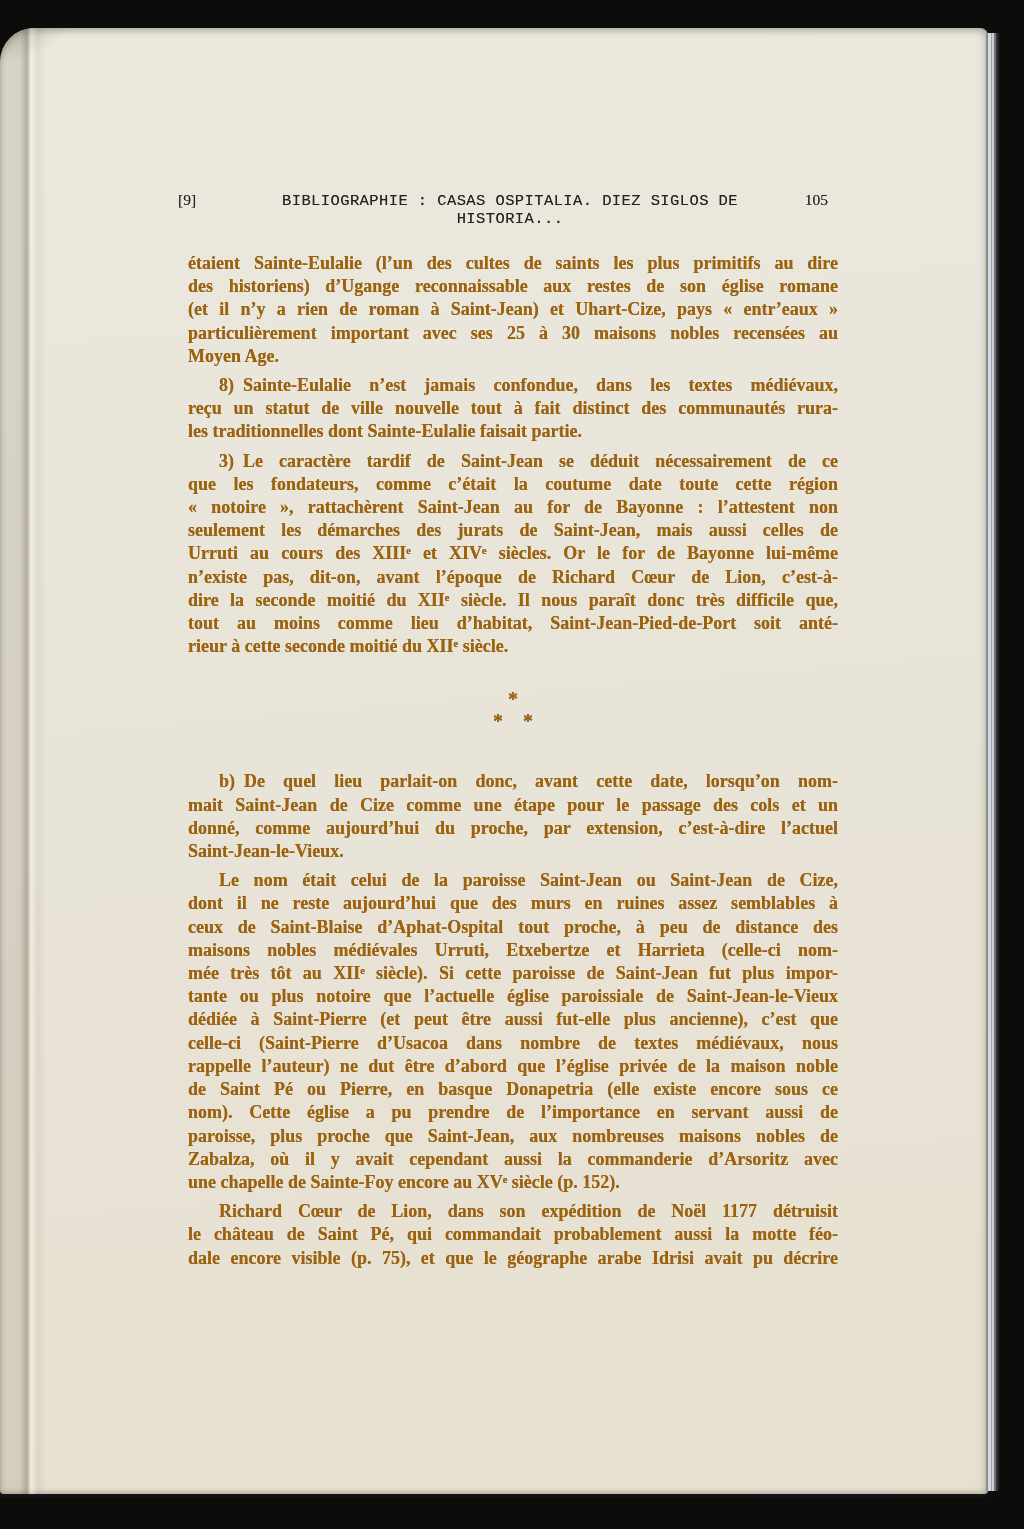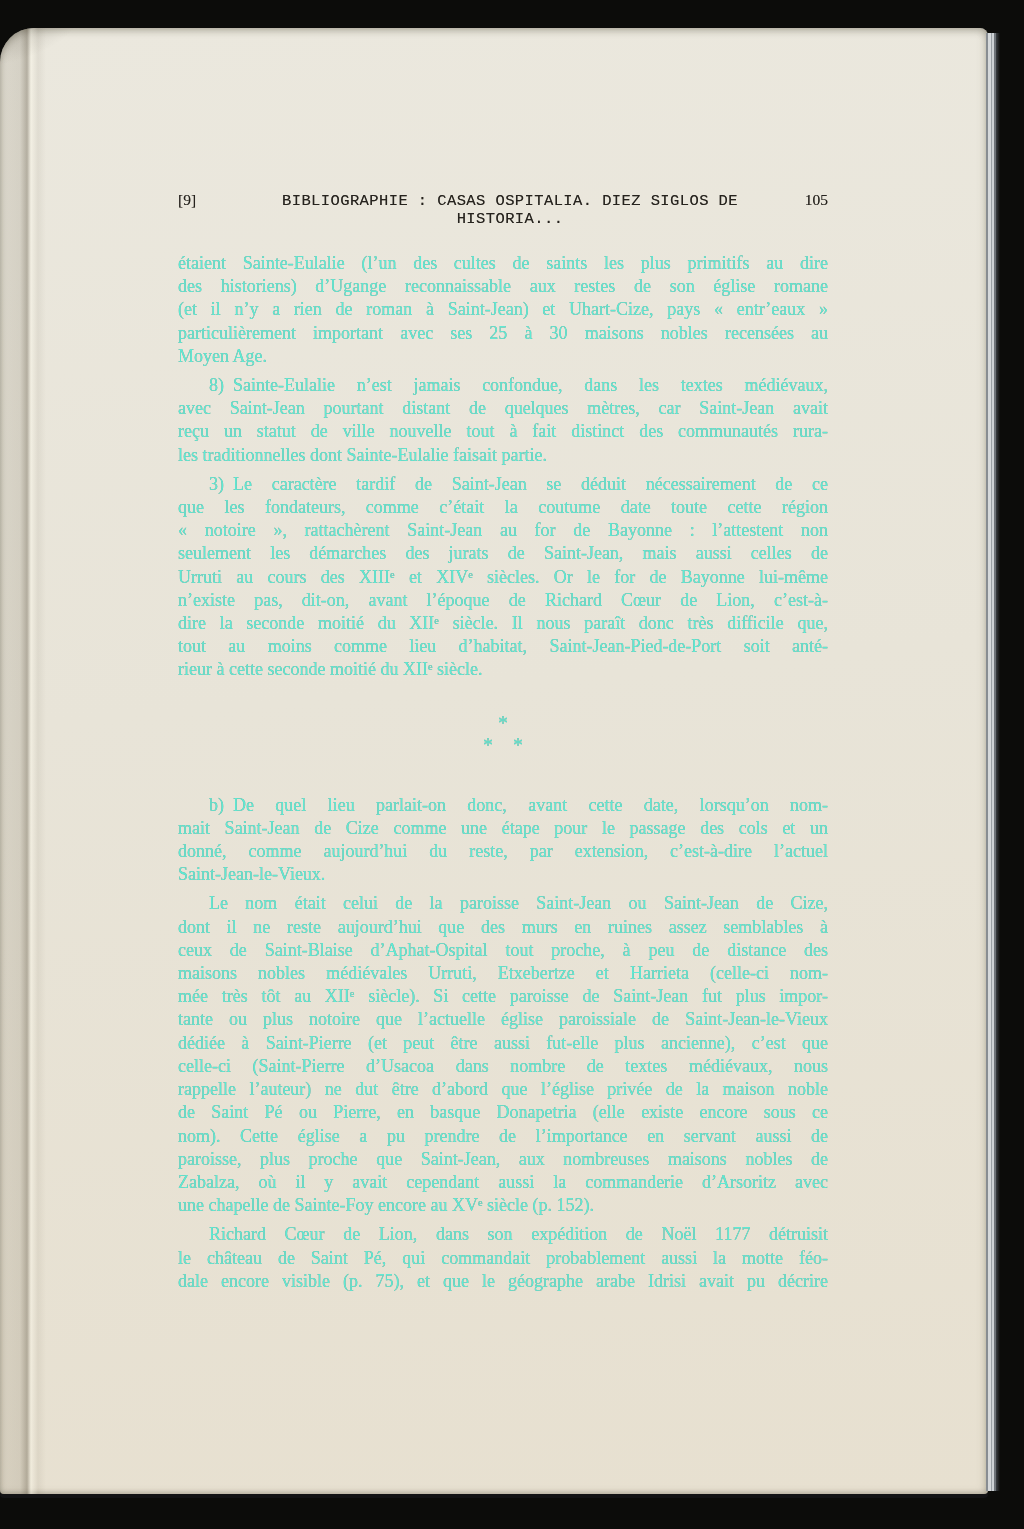--- a/index.html
+++ b/index.html
@@ -75,26 +75,27 @@
     color: #26231e;
     text-shadow: 0 0 0.6px rgba(38, 35, 30, 0.55);
   }
   .header .ref   { min-width: 58px; text-align: left; }
   .header .title { flex: 1; text-align: center; letter-spacing: 0.4px; font-family: Liberation Mono, monospace; }
   .header .folio { min-width: 44px; text-align: right; }
 
   
   .body-text {
     position: absolute;
-    left: 178px; top: 252px;
+    left: 188px; top: 252px;
     width: 650px;
     font-size: 18px;
     line-height: 23.2px;
-    color: #5eead4;
+    color: #a16207;
     text-shadow: 0 0 0.6px rgba(34, 31, 26, 0.5);
+    font-weight: bold;
   }
   .para + .para { margin-top: 6px; }
   .para .line { text-align: justify; text-align-last: justify; }
   .para .line.final { text-align-last: left; }
   .para.indent .line.first { text-indent: 31px; }
 
   
   .sep { margin: 30px 0 38px; }
   .sep .line {
     text-align: center;
@@ -123,21 +124,20 @@
 <div class="body-text">
     <div class="para">
       <div class="line first">étaient Sainte-Eulalie (l’un des cultes de saints les plus primitifs au dire</div>
       <div class="line">des historiens) d’Ugange reconnaissable aux restes de son église romane</div>
       <div class="line">(et il n’y a rien de roman à Saint-Jean) et Uhart-Cize, pays « entr’eaux »</div>
       <div class="line">particulièrement important avec ses 25 à 30 maisons nobles recensées au</div>
       <div class="line final">Moyen Age.</div>
     </div>
     <div class="para indent">
       <div class="line first">8) Sainte-Eulalie n’est jamais confondue, dans les textes médiévaux,</div>
-      <div class="line">avec Saint-Jean pourtant distant de quelques mètres, car Saint-Jean avait</div>
       <div class="line">reçu un statut de ville nouvelle tout à fait distinct des communautés rura-</div>
       <div class="line final">les traditionnelles dont Sainte-Eulalie faisait partie.</div>
     </div>
     <div class="para indent">
       <div class="line first">3) Le caractère tardif de Saint-Jean se déduit nécessairement de ce</div>
       <div class="line">que les fondateurs, comme c’était la coutume date toute cette région</div>
       <div class="line">« notoire », rattachèrent Saint-Jean au for de Bayonne : l’attestent non</div>
       <div class="line">seulement les démarches des jurats de Saint-Jean, mais aussi celles de</div>
       <div class="line">Urruti au cours des XIIIᵉ et XIVᵉ siècles. Or le for de Bayonne lui-même</div>
       <div class="line">n’existe pas, dit-on, avant l’époque de Richard Cœur de Lion, c’est-à-</div>
@@ -145,21 +145,21 @@
       <div class="line">tout au moins comme lieu d’habitat, Saint-Jean-Pied-de-Port soit anté-</div>
       <div class="line final">rieur à cette seconde moitié du XIIᵉ siècle.</div>
     </div>
     <div class="sep">
       <div class="line first">*</div>
       <div class="line">*  *</div>
     </div>
     <div class="para indent">
       <div class="line first">b) De quel lieu parlait-on donc, avant cette date, lorsqu’on nom-</div>
       <div class="line">mait Saint-Jean de Cize comme une étape pour le passage des cols et un</div>
-      <div class="line">donné, comme aujourd’hui du reste, par extension, c’est-à-dire l’actuel</div>
+      <div class="line">donné, comme aujourd’hui du proche, par extension, c’est-à-dire l’actuel</div>
       <div class="line final">Saint-Jean-le-Vieux.</div>
     </div>
     <div class="para indent">
       <div class="line first">Le nom était celui de la paroisse Saint-Jean ou Saint-Jean de Cize,</div>
       <div class="line">dont il ne reste aujourd’hui que des murs en ruines assez semblables à</div>
       <div class="line">ceux de Saint-Blaise d’Aphat-Ospital tout proche, à peu de distance des</div>
       <div class="line">maisons nobles médiévales Urruti, Etxebertze et Harrieta (celle-ci nom-</div>
       <div class="line">mée très tôt au XIIᵉ siècle). Si cette paroisse de Saint-Jean fut plus impor-</div>
       <div class="line">tante ou plus notoire que l’actuelle église paroissiale de Saint-Jean-le-Vieux</div>
       <div class="line">dédiée à Saint-Pierre (et peut être aussi fut-elle plus ancienne), c’est que</div>

